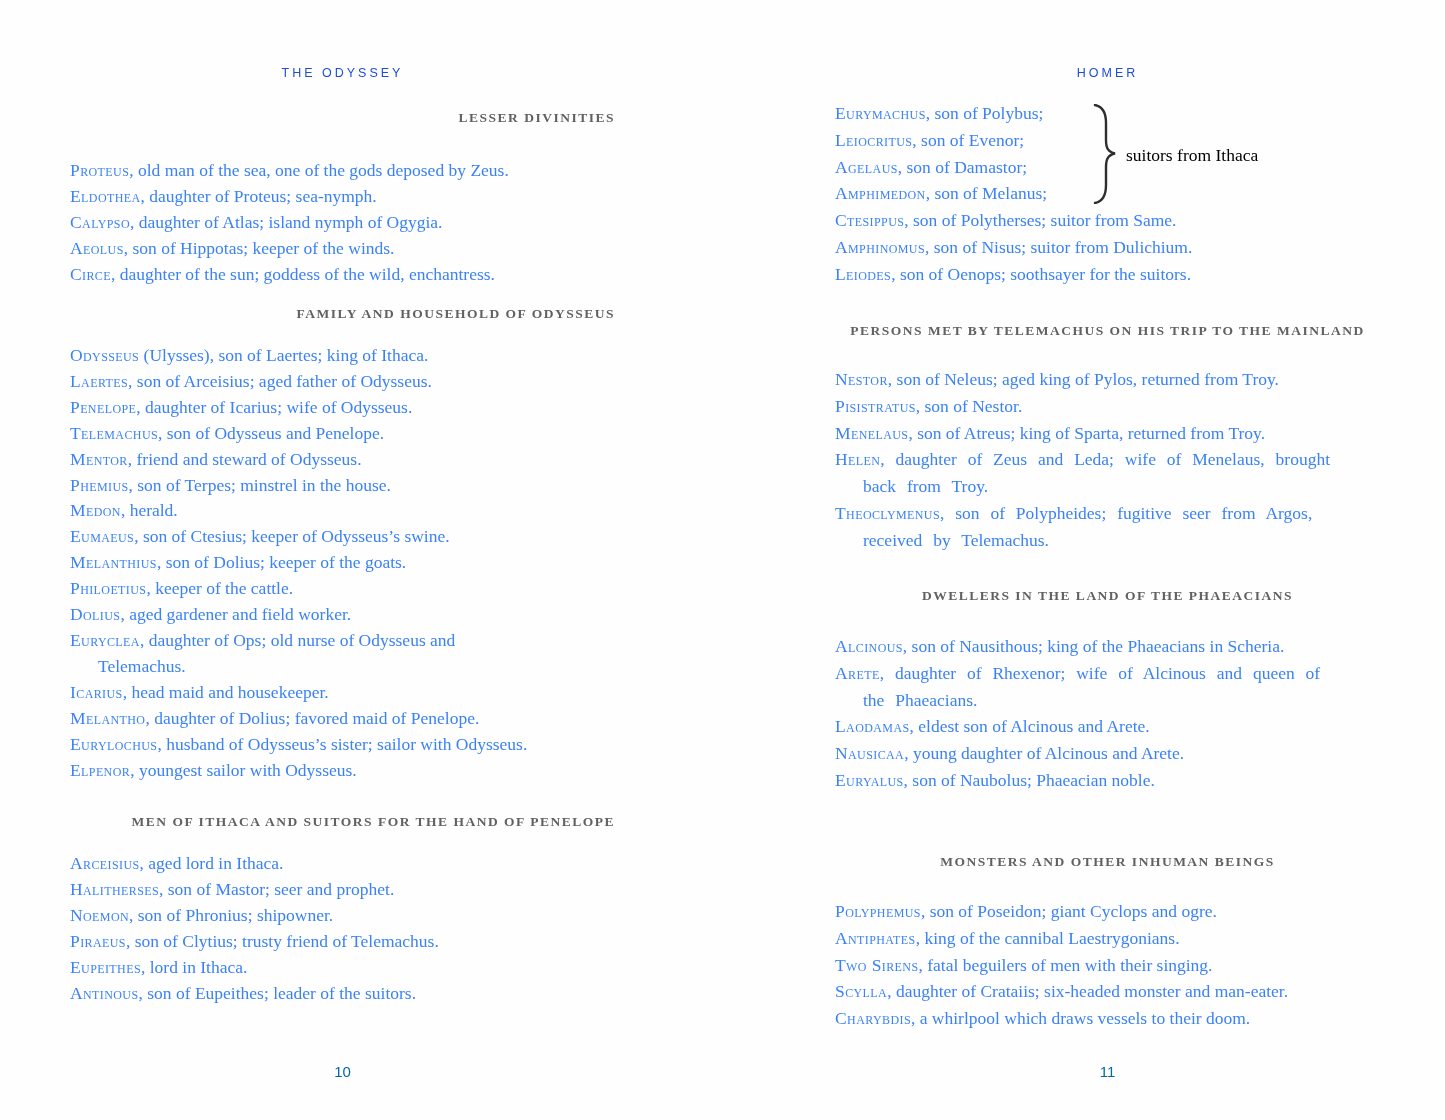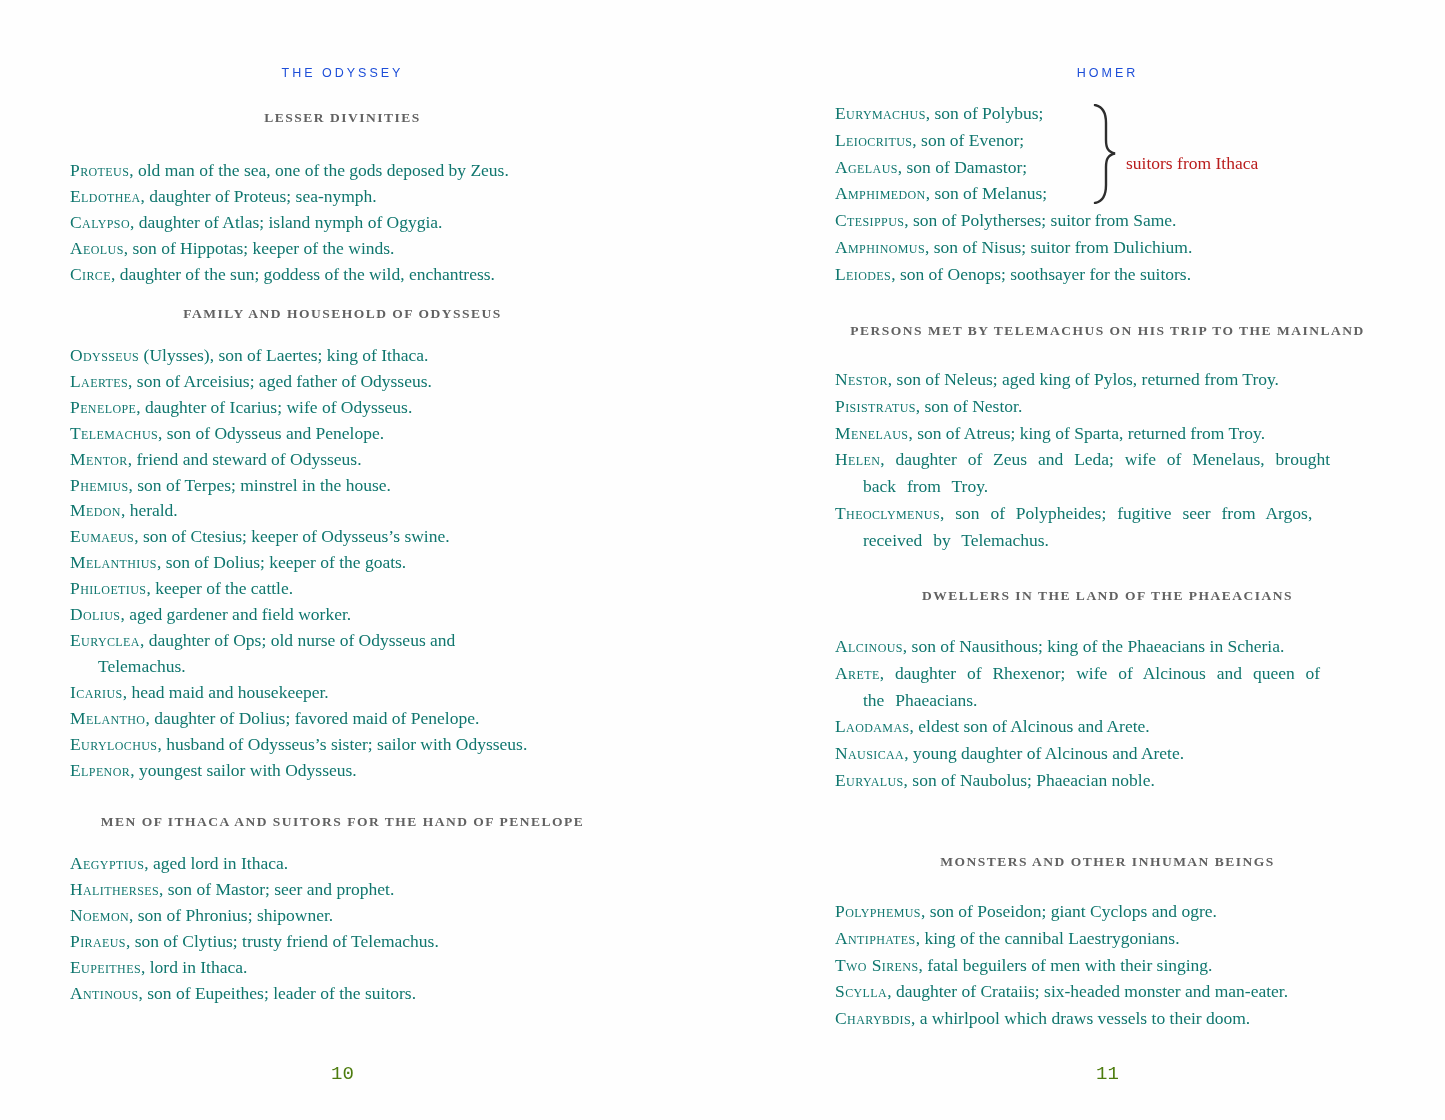--- a/index.html
+++ b/index.html
@@ -30,34 +30,34 @@
 
   .sec-title {
     position: absolute;
     text-align: center;
     font-weight: bold;
     font-size: 13.5px;
     letter-spacing: 1.5px;
     color: #616161;
     white-space: nowrap;
   }
-  .page-left  .sec-title { left: 70px;  width: 545px; }
+  .page-left  .sec-title { left: 70px;  width: 545px; text-align: right; }
   .page-right .sec-title { left: 113px; width: 545px; }
 
   .entries { position: absolute; }
   .page-left  .entries { left: 70px;  width: 548px; }
   .page-right .entries { left: 113px; width: 548px; }
 
   .entry {
     margin: 0;
     padding-left: 28px;
     text-indent: -28px;
     white-space: pre-line;
     font-size: 17.5px;
-    color: #0f766e;
+    color: #3b82f6;
   }
   .page-left  .entry { line-height: 25.9px; }
   .page-right .entry { line-height: 26.8px; }
   .entry.justified { word-spacing: 6.5px; }
 
   .char-name { font-variant: small-caps; letter-spacing: 0.4px; }
 
   
   .ls1-title { top: 110px; }
   .ls1       { top: 158px; }
@@ -78,32 +78,31 @@
   .brace {
     position: absolute;
     left: 370px;
     top: 104px;
   }
   .brace-label {
     position: absolute;
     left: 404px;
     top: 145px;
     font-size: 17.5px;
-    color: #b91c1c;
+    color: #000000;
     white-space: nowrap;
-    margin-top: 8px;
   }
 
   .folio {
     position: absolute;
     top: 1063px;
     text-align: center;
-    font-family: Liberation Mono, monospace;
-    font-size: 19px;
-    color: #4d7c0f;
+    font-family: Liberation Sans, sans-serif;
+    font-size: 15px;
+    color: #0369a1;
   }
   .page-left  .folio { left: 70px;  width: 545px; }
   .page-right .folio { left: 113px; width: 545px; }
 </style>
 </head>
 <body>
 
 <div class="spread">
 
   <div class="page page-left">
@@ -134,21 +133,21 @@
         <p class="entry"><span class="char-name">Euryclea</span>, daughter of Ops; old nurse of Odysseus and
 Telemachus.</p>
         <p class="entry"><span class="char-name">Icarius</span>, head maid and housekeeper.</p>
         <p class="entry"><span class="char-name">Melantho</span>, daughter of Dolius; favored maid of Penelope.</p>
         <p class="entry"><span class="char-name">Eurylochus</span>, husband of Odysseus’s sister; sailor with Odysseus.</p>
         <p class="entry"><span class="char-name">Elpenor</span>, youngest sailor with Odysseus.</p>
       </div>
 
     <div class="sec-title ls3-title">MEN OF ITHACA AND SUITORS FOR THE HAND OF PENELOPE</div>
     <div class="entries ls3">
-        <p class="entry"><span class="char-name">Aegyptius</span>, aged lord in Ithaca.</p>
+        <p class="entry"><span class="char-name">Arceisius</span>, aged lord in Ithaca.</p>
         <p class="entry"><span class="char-name">Halitherses</span>, son of Mastor; seer and prophet.</p>
         <p class="entry"><span class="char-name">Noemon</span>, son of Phronius; shipowner.</p>
         <p class="entry"><span class="char-name">Piraeus</span>, son of Clytius; trusty friend of Telemachus.</p>
         <p class="entry"><span class="char-name">Eupeithes</span>, lord in Ithaca.</p>
         <p class="entry"><span class="char-name">Antinous</span>, son of Eupeithes; leader of the suitors.</p>
       </div>
 
     <div class="folio">10</div>
   </div>
 

